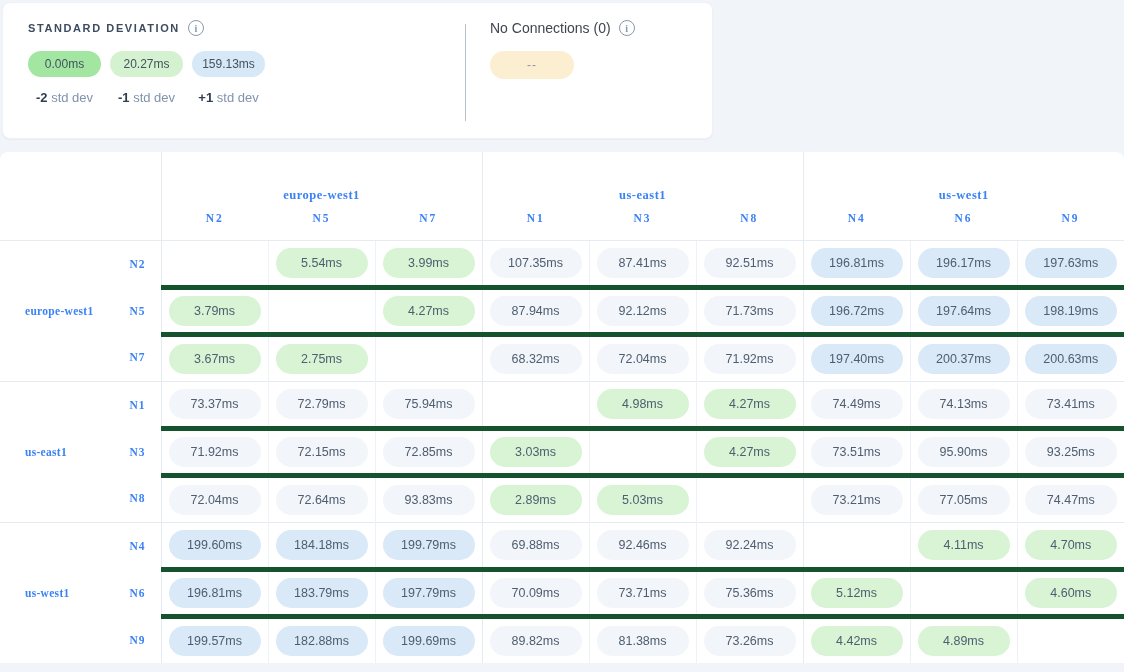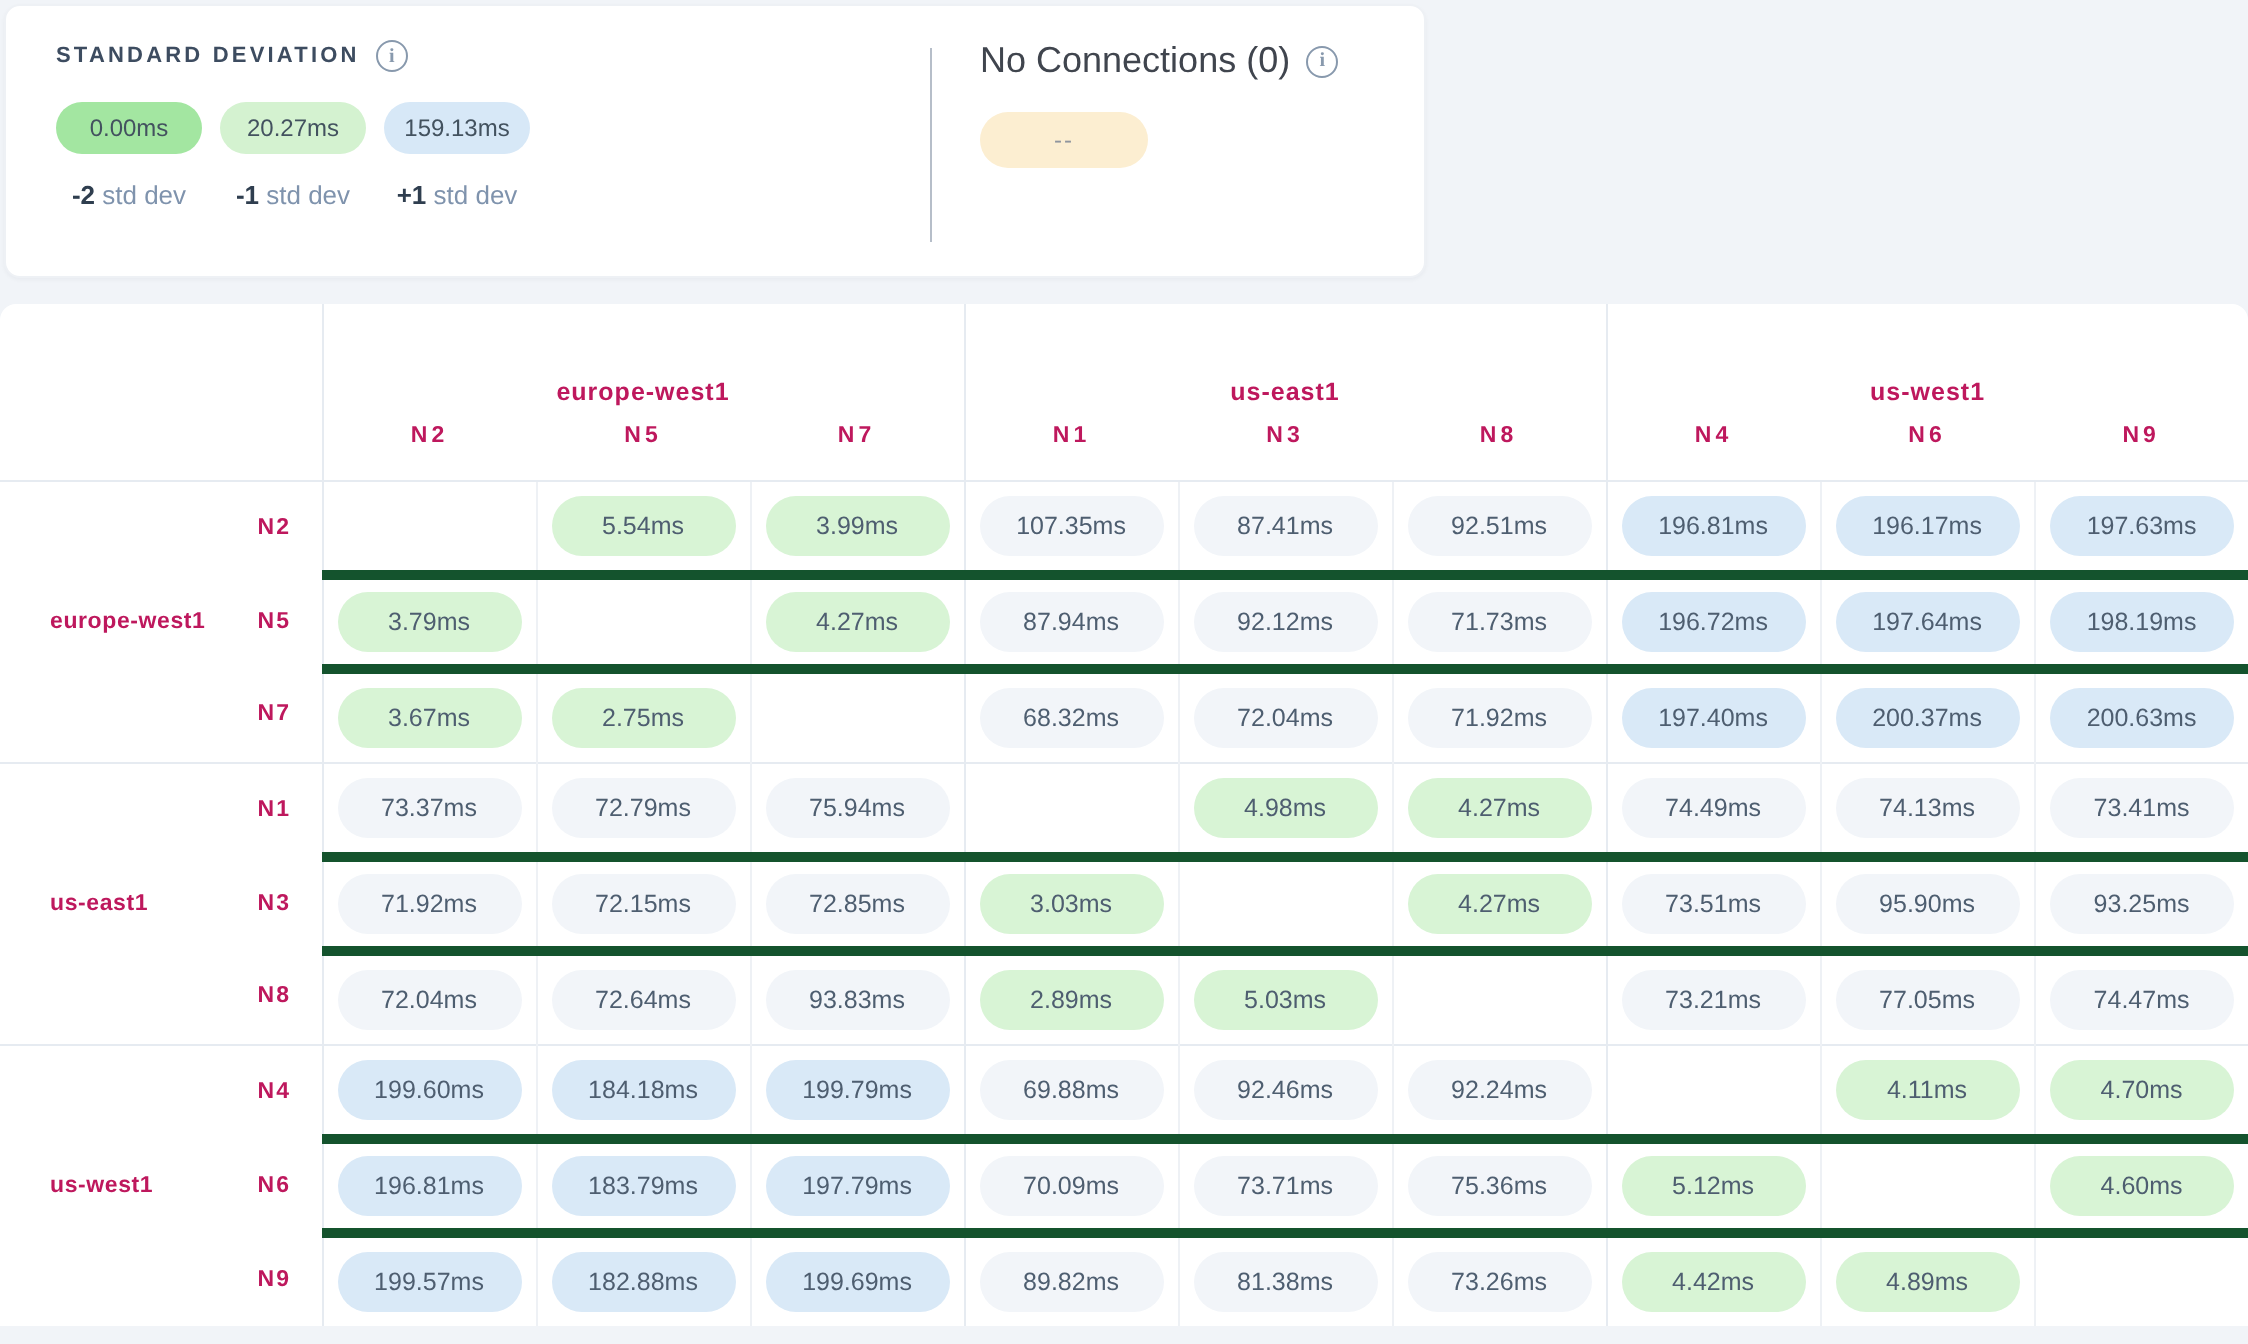--- a/index.html
+++ b/index.html
@@ -38,35 +38,35 @@
     min-width: 73px; padding: 6px 10px; border-radius: 14px;
     font-size: 12px; color: #43525f; text-align: center; white-space: nowrap;
   }
   .legend-label { font-size: 13px; white-space: nowrap; margin-top: 12px; }
   .legend-label .pfx { font-weight: bold; color: #2f3e4f; }
   .legend-label .sfx { color: #7f93ad; }
 
   .v-divider { width: 1px; background: #b6bec9; margin: 21px 0 17px 0; }
 
   .nc-section { padding: 17px 0 0 24px; }
-  .nc-title { font-size: 18px; color: #40454e; }
+  .nc-title { font-size: 14px; color: #40454e; }
   .nc-pill {
     margin-top: 15px; width: 84px; padding: 7px 0; border-radius: 14px;
     text-align: center; font-size: 12px; letter-spacing: 1px; color: #8f959e;
   }
 
   
   .table-wrap {
     margin-top: 13px; width: 1124px; background: #ffffff;
     border-radius: 8px 8px 0 0; overflow: hidden;
   }
   table.matrix { border-collapse: collapse; table-layout: fixed; width: 1124px; }
   .mono {
-    font-family: Liberation Sans, sans-serif;
-    font-weight: bold; color: #be185d;
+    font-family: Liberation Serif, serif;
+    font-weight: bold; color: #3b82f6;
   }
   th.corner { border-right: 1px solid #e6ebf1; }
   th.region-head {
     height: 58px; vertical-align: bottom; padding-bottom: 7px;
     font-size: 12.5px; letter-spacing: .5px; text-align: center;
   }
   th.node-head {
     height: 30px; vertical-align: top; padding-top: 2px;
     font-size: 11.5px; letter-spacing: 2px; text-align: center;
   }

